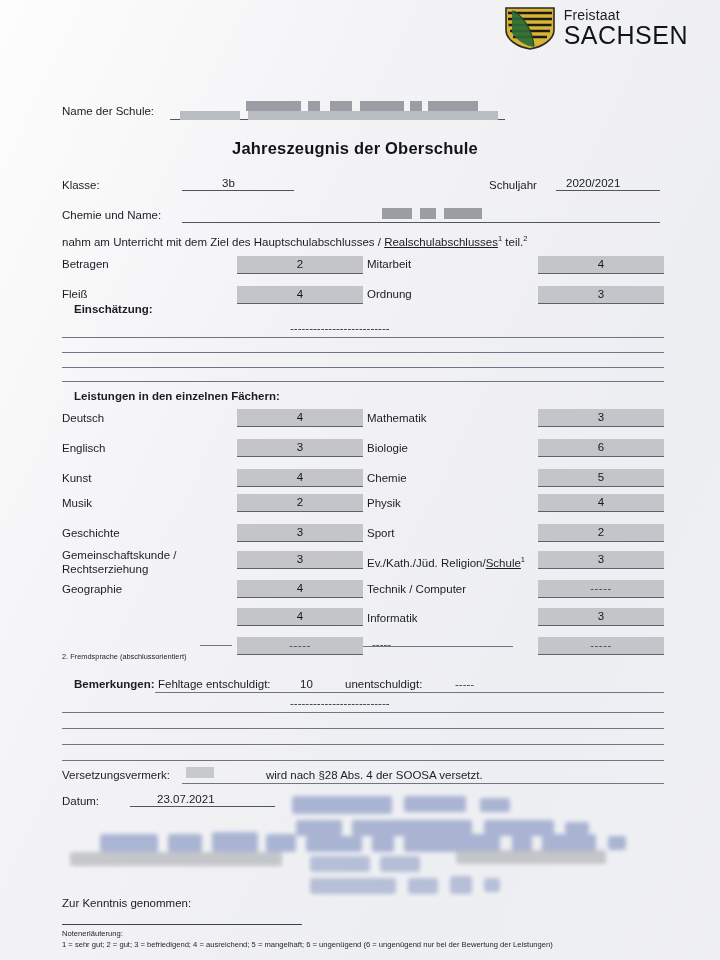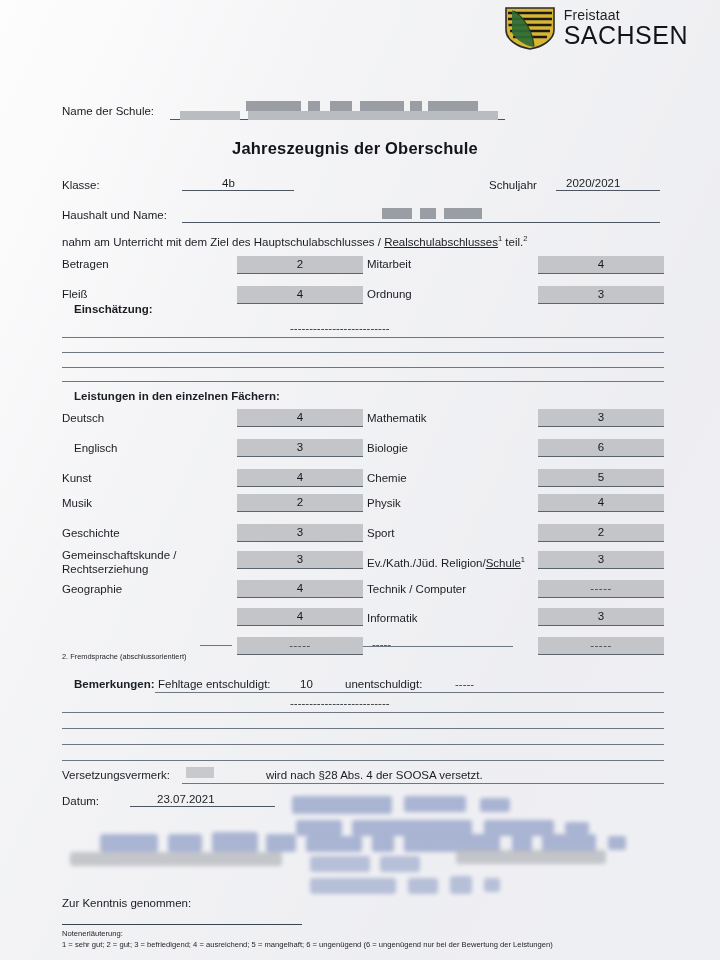--- a/index.html
+++ b/index.html
@@ -172,27 +172,27 @@
     <div class="redact dark" style="left:330px; top:101px; width:22px; height:10px;"></div>
     <div class="redact dark" style="left:360px; top:101px; width:44px; height:10px;"></div>
     <div class="redact dark" style="left:410px; top:101px; width:12px; height:10px;"></div>
     <div class="redact dark" style="left:428px; top:101px; width:50px; height:10px;"></div>
     <div class="redact" style="left:248px; top:111px; width:250px; height:9px;"></div>
 
     <div class="title" style="left:232px; top:139px;">Jahreszeugnis der Oberschule</div>
 
     <div class="lbl" style="left:62px; top:179px;">Klasse:</div>
     <div class="line" style="left:182px; top:190px; width:112px;"></div>
-    <div class="lbl" style="left:222px; top:177px;">4b</div>
+    <div class="lbl" style="left:222px; top:177px;">3b</div>
 
     <div class="lbl" style="left:489px; top:179px;">Schuljahr</div>
     <div class="line" style="left:556px; top:190px; width:104px;"></div>
     <div class="lbl" style="left:566px; top:177px;">2020/2021</div>
 
-    <div class="lbl" style="left:62px; top:209px;">Haushalt und Name:</div>
+    <div class="lbl" style="left:62px; top:209px;">Chemie und Name:</div>
     <div class="line" style="left:182px; top:222px; width:478px;"></div>
     <div class="redact dark" style="left:382px; top:208px; width:30px; height:11px;"></div>
     <div class="redact dark" style="left:420px; top:208px; width:16px; height:11px;"></div>
     <div class="redact dark" style="left:444px; top:208px; width:38px; height:11px;"></div>
 
     <div class="lbl" style="left:62px; top:234px;">
       <span>nahm am Unterricht mit dem Ziel des Hauptschulabschlusses / </span><span class="uline">Realschulabschlusses</span><sup>1</sup><span> teil.</span><sup>2</sup>
     </div>
 
     <div class="lbl" style="left:62px; top:258px;">Betragen</div>
@@ -210,21 +210,21 @@
     <div class="line thin" style="left:62px; top:337px; width:602px;"></div>
     <div class="line thin" style="left:62px; top:352px; width:602px;"></div>
     <div class="line thin" style="left:62px; top:367px; width:602px;"></div>
     <div class="line thin" style="left:62px; top:381px; width:602px;"></div>
 
     <div class="lbl b" style="left:62px; top:390px;">Leistungen in den einzelnen Fächern:</div>
 
     <div class="lbl" style="left:62px; top:412px;">Deutsch</div>
     <div class="gbox" style="left:237px; top:409px; width:126px;">4</div>
 
-    <div class="lbl" style="left:62px; top:442px;margin-left:12px;">Englisch</div>
+    <div class="lbl" style="left:62px; top:442px;">Englisch</div>
     <div class="gbox" style="left:237px; top:439px; width:126px;">3</div>
 
     <div class="lbl" style="left:62px; top:472px;">Kunst</div>
     <div class="gbox" style="left:237px; top:469px; width:126px;">4</div>
 
     <div class="lbl" style="left:62px; top:497px;">Musik</div>
     <div class="gbox" style="left:237px; top:494px; width:126px;">2</div>
 
     <div class="lbl" style="left:62px; top:527px;">Geschichte</div>
     <div class="gbox" style="left:237px; top:524px; width:126px;">3</div>

